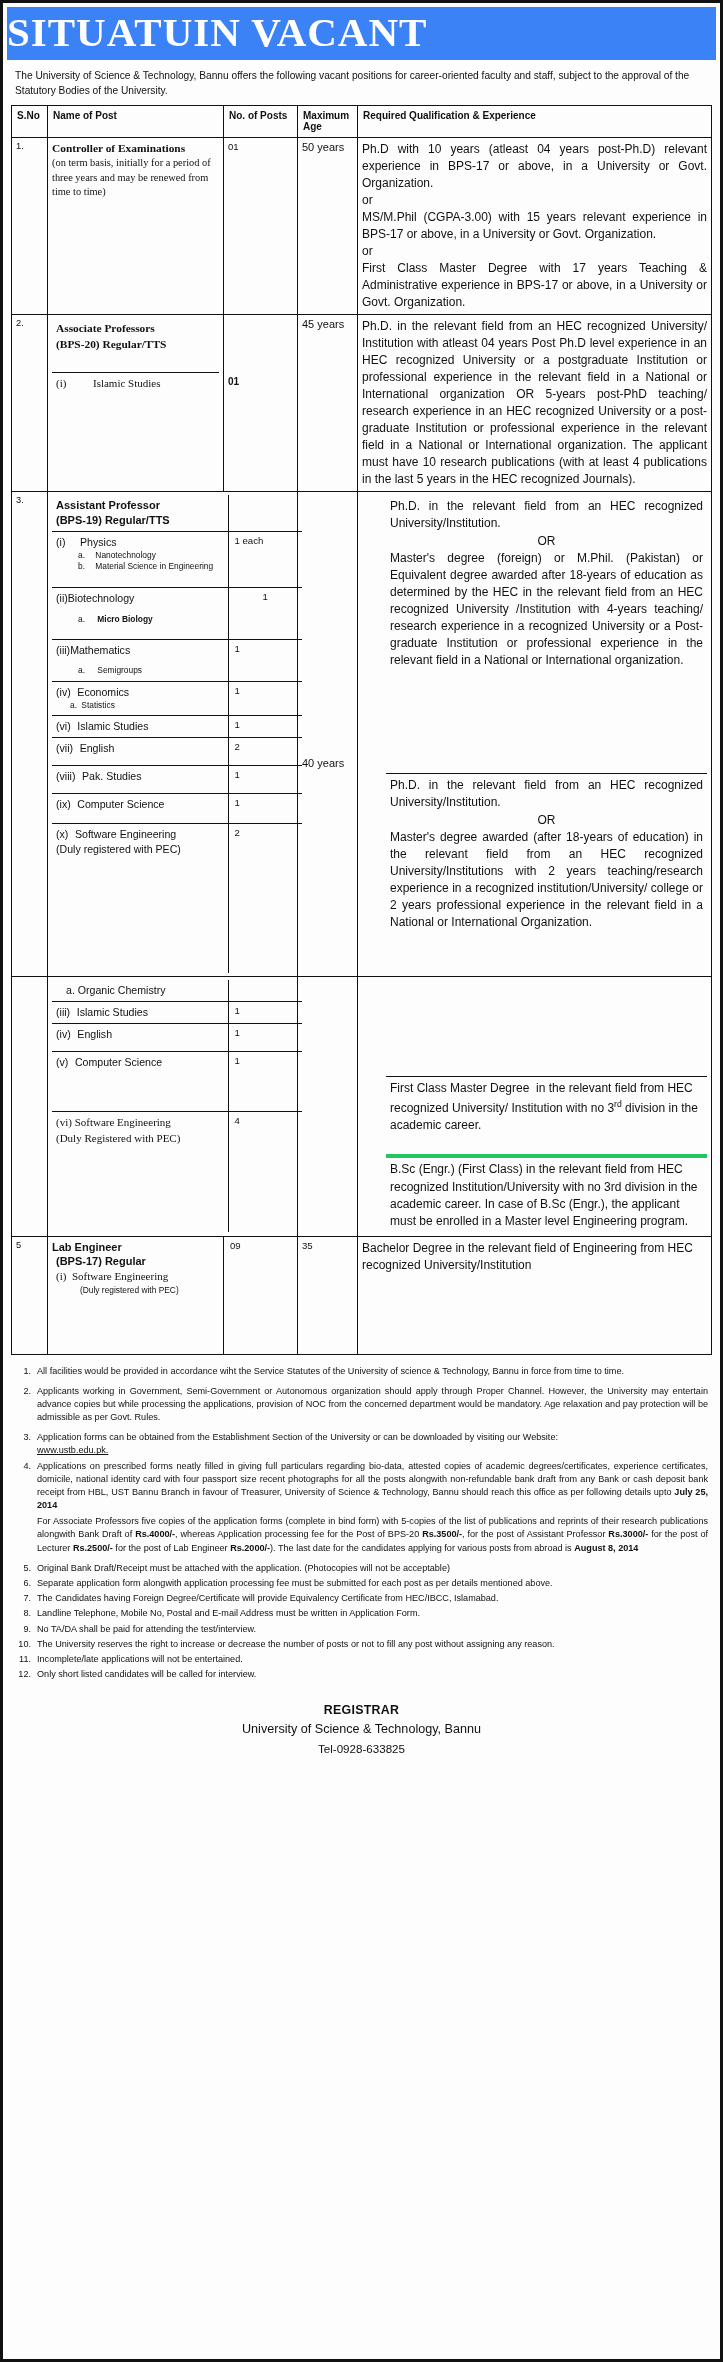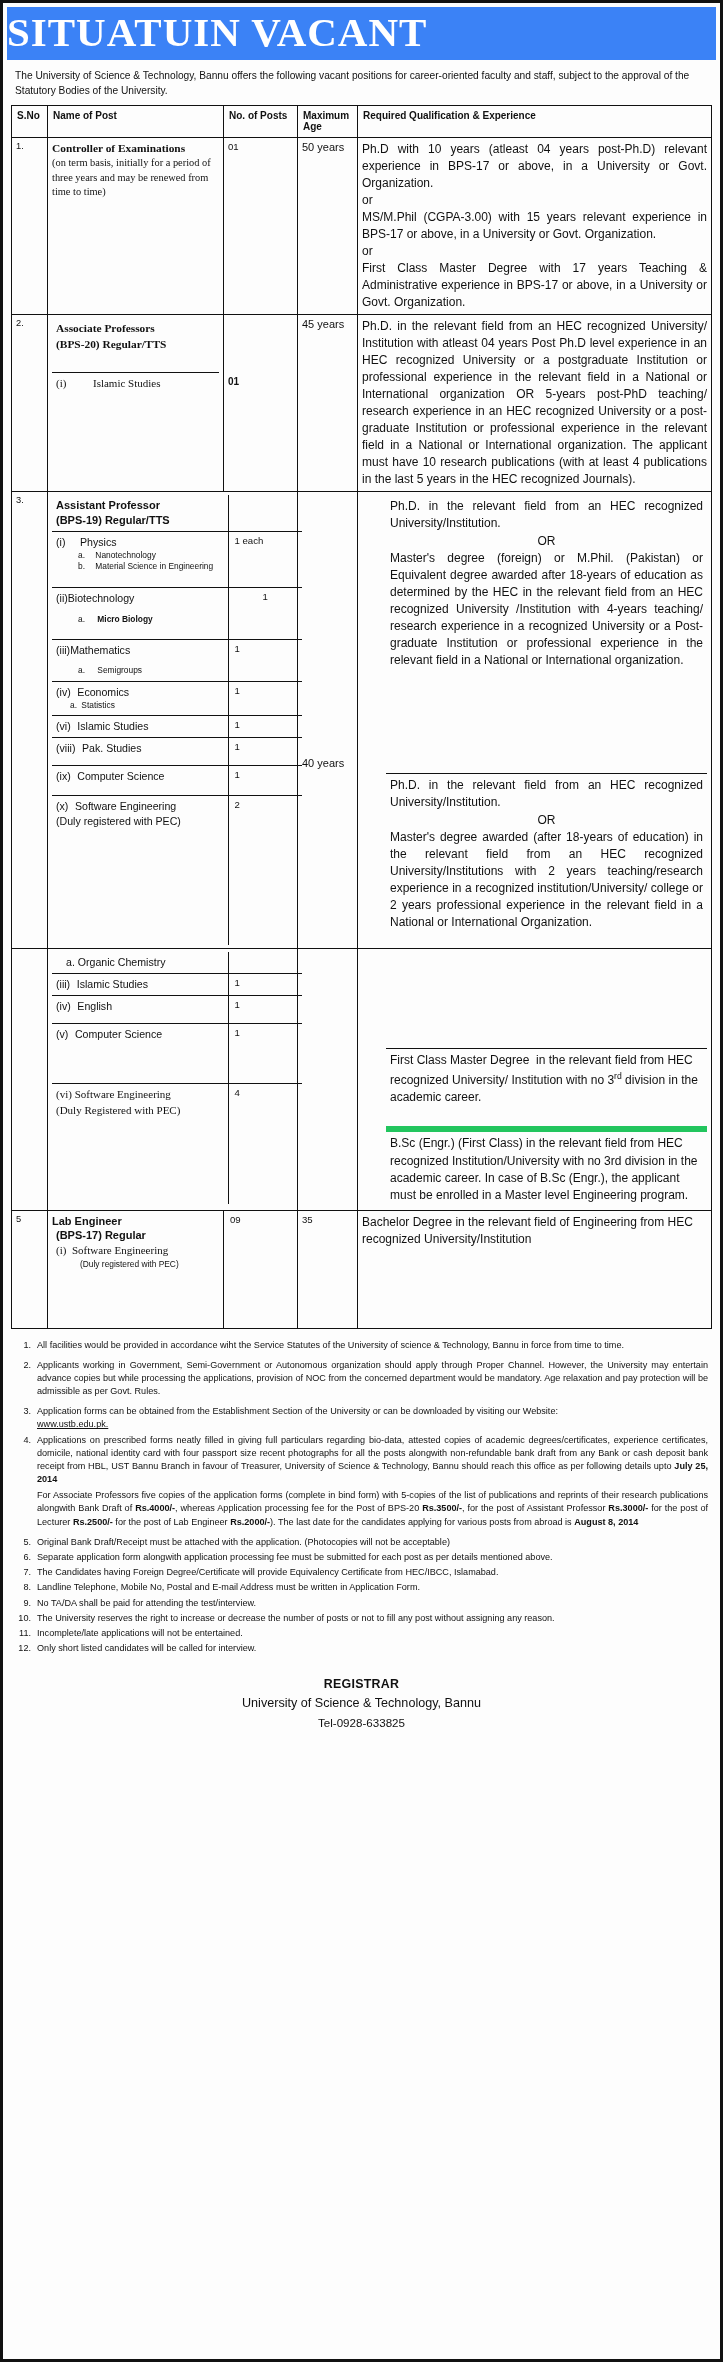--- a/index.html
+++ b/index.html
@@ -257,20 +257,27 @@
             </tr>
 
             <tr>
               <td class="n-name" style="border-left:none">
                 <span class="subj">(vi)</span>
                 <span class="subj" style="padding-left:4px">Islamic Studies</span>
               </td>
               <td class="n-count cnt" style="border-right:none;text-align:left;padding-left:6px">1</td>
             </tr>
 
+            <tr>
+              <td class="n-name" style="border-left:none;height:28px">
+                <span class="subj">(vii)</span>
+                <span class="subj" style="padding-left:4px">English</span>
+              </td>
+              <td class="n-count cnt" style="border-right:none;text-align:left;padding-left:6px">2</td>
+            </tr>
 
             <tr>
               <td class="n-name" style="border-left:none;height:28px">
                 <span class="subj">(viii)</span>
                 <span class="subj" style="padding-left:4px">Pak. Studies</span>
               </td>
               <td class="n-count cnt" style="border-right:none;text-align:left;padding-left:6px">1</td>
             </tr>
 
             <tr>
@@ -350,21 +357,21 @@
             </tr>
           </tbody>
               </table>
         </td>
         <td class="c-age"></td>
         <td class="c-qual nopad">
           <div style="min-height:96px"></div>
           <div class="qual" style="padding:3px 4px;border-top:1px solid #111;text-align:left;min-height:78px">
             First Class Master Degree &nbsp;in the relevant field from HEC recognized University/ Institution with no 3<span class="sup">rd</span> division in the academic career.
           </div>
-          <div class="qual" style="padding:3px 4px;border-top:6px solid #22c55e;text-align:left">B.Sc (Engr.) (First Class) in the relevant field from HEC recognized Institution/University with no 3rd division in the academic career. In case of B.Sc (Engr.), the applicant must be enrolled in a Master level Engineering program.</div>
+          <div class="qual" style="padding:3px 4px;border-top:4px solid #22c55e;text-align:left">B.Sc (Engr.) (First Class) in the relevant field from HEC recognized Institution/University with no 3rd division in the academic career. In case of B.Sc (Engr.), the applicant must be enrolled in a Master level Engineering program.</div>
         </td>
       </tr>
 
       <tr>
         <td class="c-sno">5</td>
         <td class="c-post" style="height:118px">
           <div class="post-title-sans">Lab Engineer</div>
           <div class="post-title-sans" style="padding-left:4px">(BPS-17) Regular</div>
           <div style="padding-left:4px">
             <span class="subj-serif">(i)</span>

